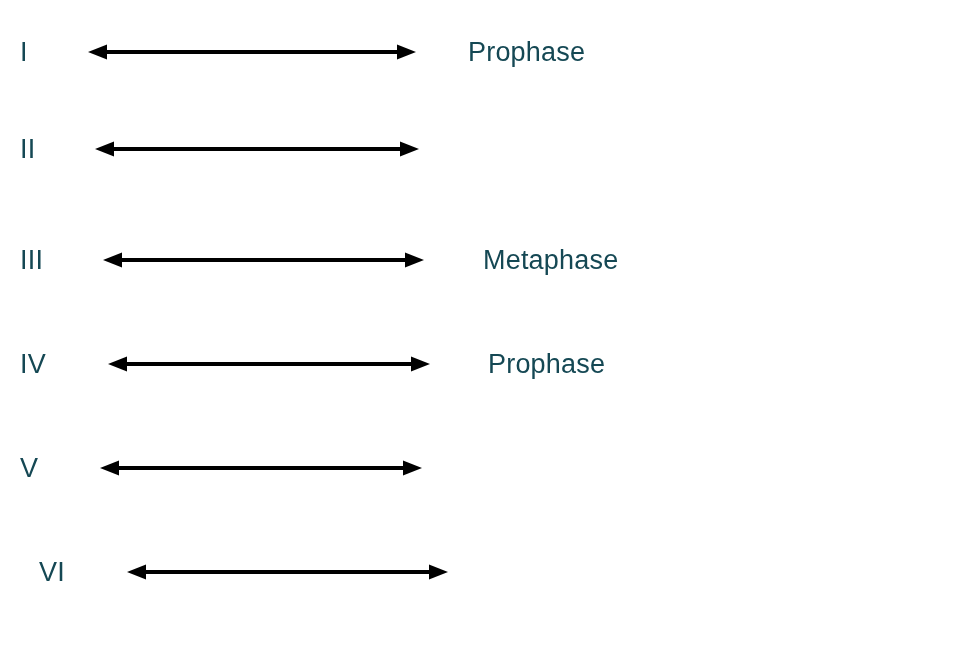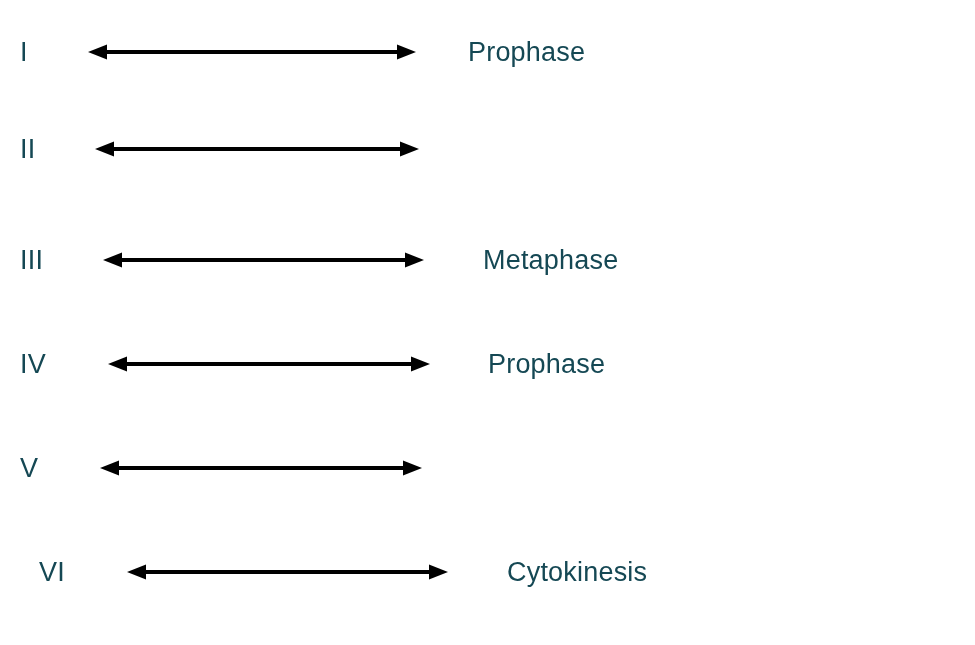--- a/index.html
+++ b/index.html
@@ -120,15 +120,14 @@
     </div>
     <div class="row" style="top: 540px; margin-left: 19px;">
       <div class="numeral">VI</div>
       <div class="arrow-wrap" style="left: 108px; width: 321px;">
         <svg class="arrow-svg" width="321" height="22" viewBox="0 0 321 22">
           <line x1="15" y1="11" x2="306" y2="11" stroke="#000000" stroke-width="4.2"></line>
           <polygon points="0,11 19,3.5 19,18.5" fill="#000000"></polygon>
           <polygon points="321,11 302,3.5 302,18.5" fill="#000000"></polygon>
         </svg>
       </div>
-      <div class="phase-label" style="left: 488px;">Cytokinesis</div>
     </div>
   </div>
 
 </body></html>

